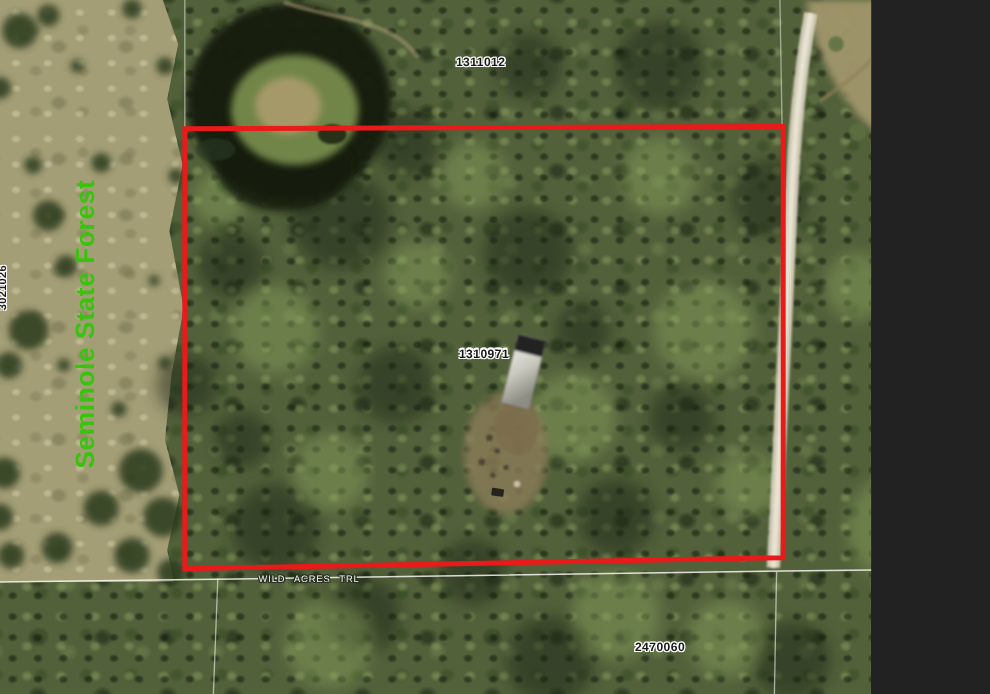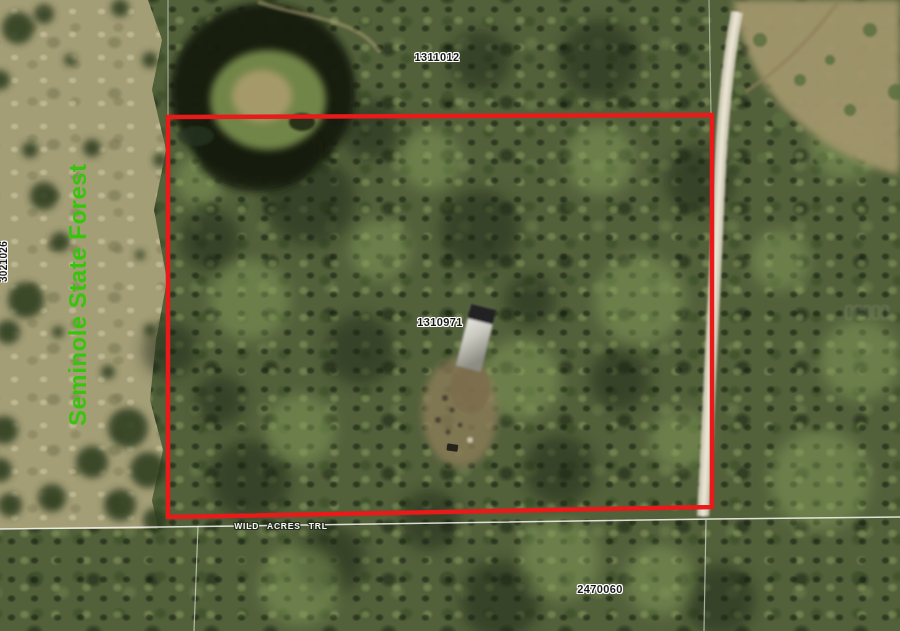--- a/index.html
+++ b/index.html
@@ -1,17 +1,17 @@
 <!DOCTYPE html>
 <html><head>
 <meta charset="utf-8">
 <style>
   html,body{margin:0;padding:0;background:#222;}
   #stage{
-    position:relative;width:900px;height:631px;overflow:hidden;
+    position:relative;width:792px;height:631px;overflow:hidden;
     font-family:"Liberation Sans",sans-serif;
   }
   
   .forest-base{
     position:absolute;inset:0;
     background-color:#53613b;
     background-image:
       radial-gradient(rgba(16,25,11,.55) 2px, transparent 5px),
       radial-gradient(rgba(140,160,97,.5) 2px, transparent 6px),
       radial-gradient(rgba(63,83,43,.85) 3px, transparent 8px),
@@ -35,21 +35,21 @@
   
   .parcel-label{
     position:absolute;transform:translateX(-50%);
     font-weight:700;font-size:11px;color:#171717;letter-spacing:.4px;white-space:nowrap;
     text-shadow:-1px -1px 0 #fff,1px -1px 0 #fff,-1px 1px 0 #fff,1px 1px 0 #fff,
                 0 -1px 0 #fff,0 1px 0 #fff,-1px 0 0 #fff,1px 0 0 #fff;
     z-index:6;
   }
   .road-label{
     position:absolute;transform:translateX(-50%);
-    font-weight:700;font-size:8.5px;color:#f8f8f2;letter-spacing:.8px;word-spacing:5px;white-space:nowrap;
+    font-weight:400;font-size:8.5px;color:#f8f8f2;letter-spacing:.8px;word-spacing:5px;white-space:nowrap;
     text-shadow:-1px -1px 0 rgba(38,45,32,.95),1px -1px 0 rgba(38,45,32,.95),
                 -1px 1px 0 rgba(38,45,32,.95),1px 1px 0 rgba(38,45,32,.95),
                 0 -1px 0 rgba(38,45,32,.95),0 1px 0 rgba(38,45,32,.95),
                 -1px 0 0 rgba(38,45,32,.95),1px 0 0 rgba(38,45,32,.95);
     z-index:6;
   }
   .forest-label{
     position:absolute;left:-45px;top:289px;width:246px;text-align:center;
     transform:rotate(-90deg);
     font-weight:600;font-size:24px;letter-spacing:.5px;white-space:nowrap;

